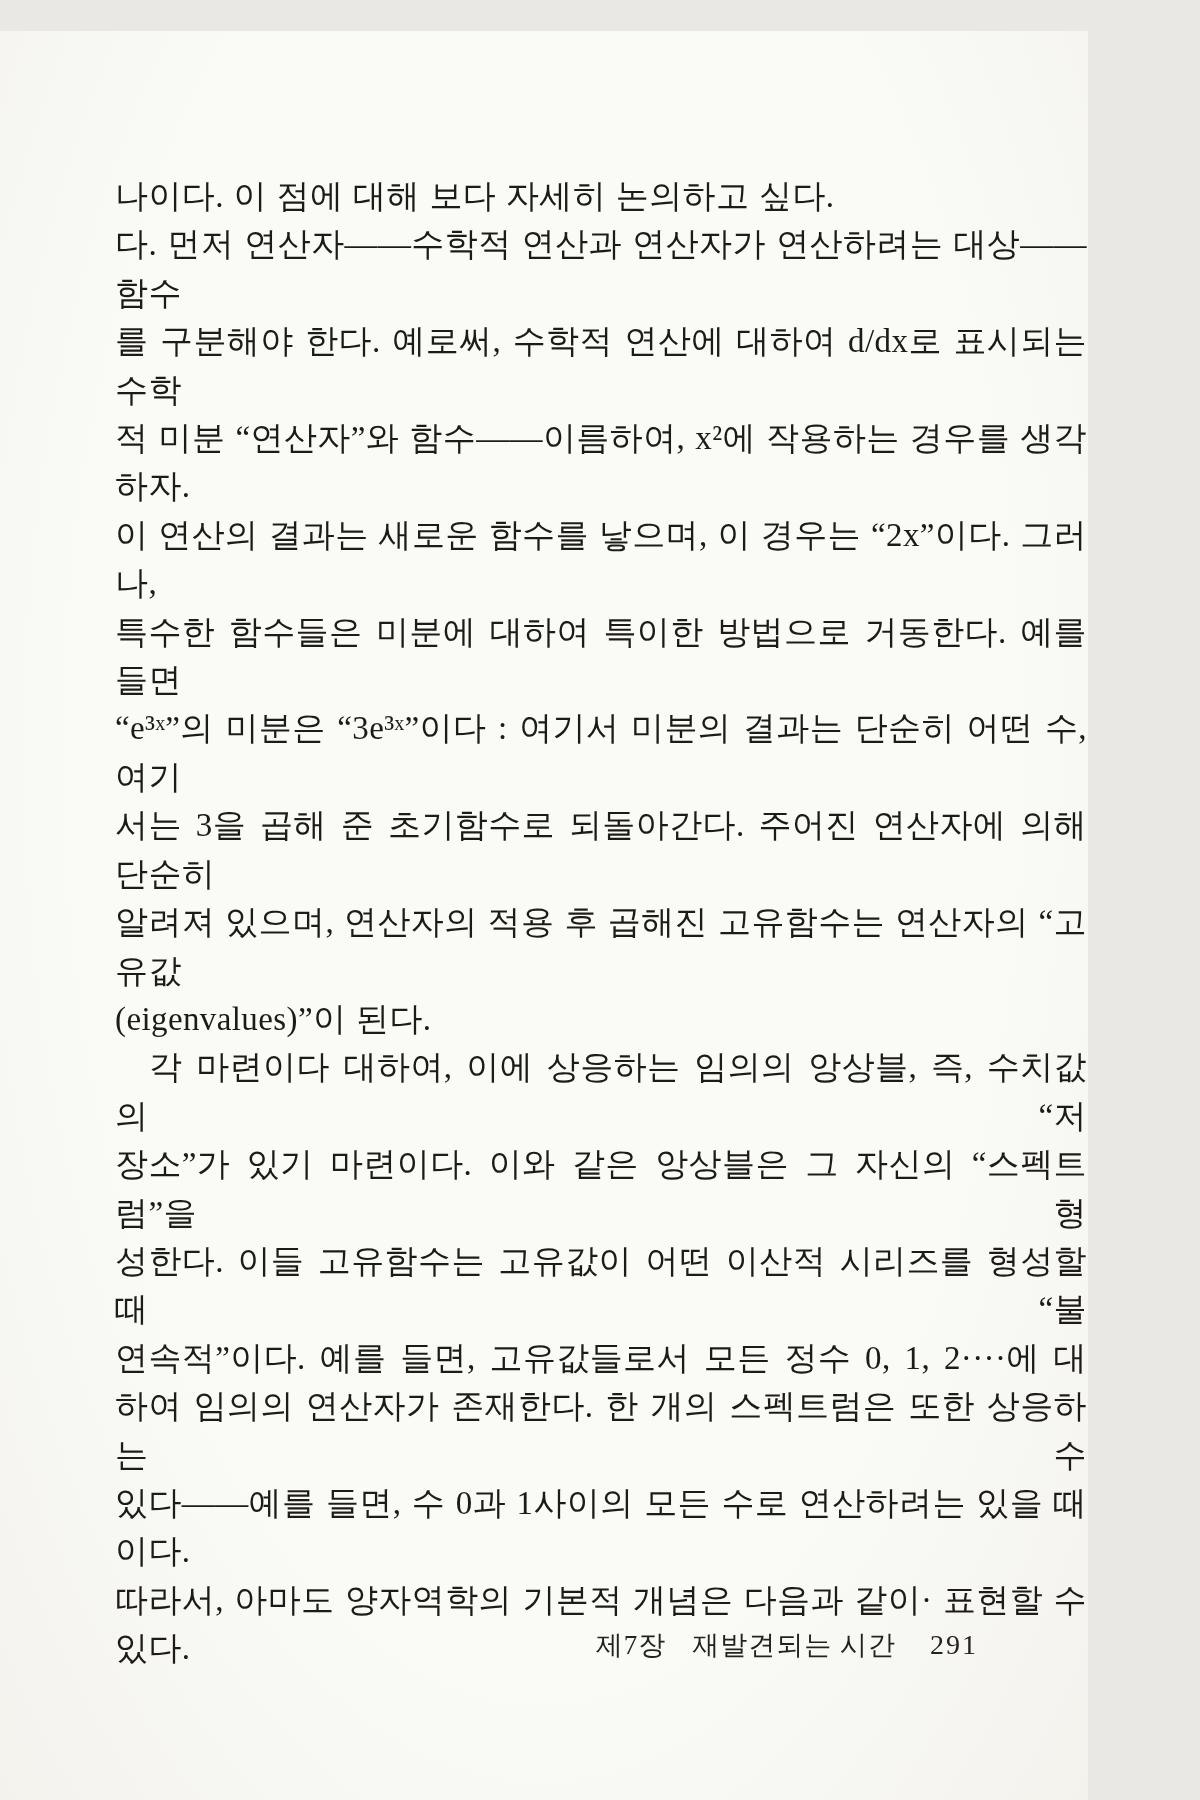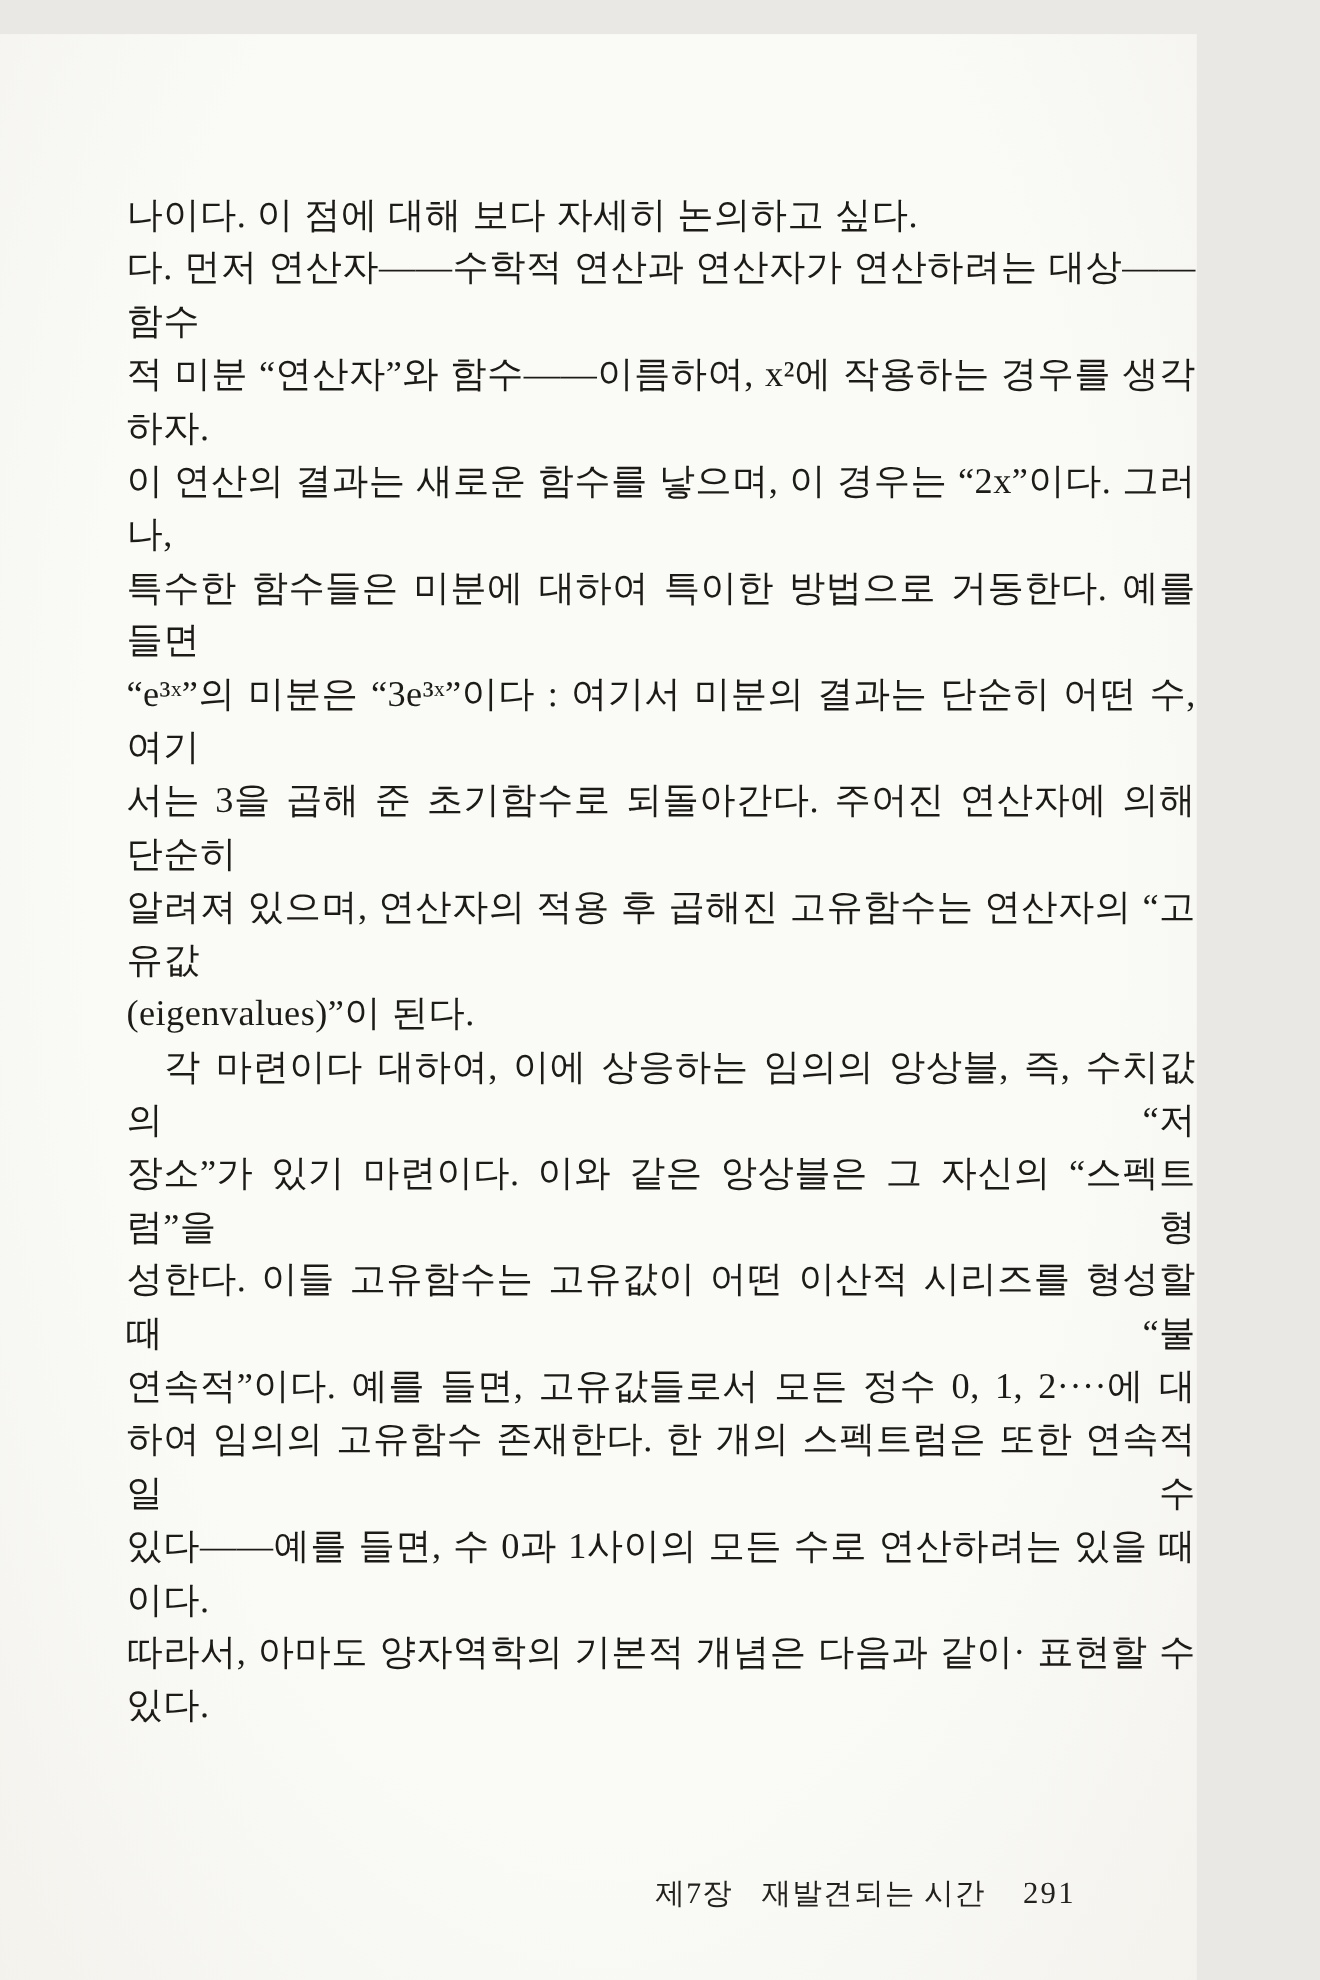--- a/index.html
+++ b/index.html
@@ -37,49 +37,50 @@
     min-height: 48.4px;
   }
   .line.endp {
     text-align-last: left;
   }
   .line.indent {
     text-indent: 34px;
   }
   .footer {
     position: absolute;
-    top: 1672px;
+    top: 1596px;
     right: 110px;
     font-size: 27px;
     letter-spacing: 1px;
     color: #24221f;
     white-space: nowrap;
   }
   .footer .chapter { margin-right: 26px; }
   .footer .title   { margin-right: 34px; }
   .footer .pagenum { font-size: 28px; letter-spacing: 2px; }
 </style>
 </head>
 <body>
 
 <div class="page" style="color: rgb(29, 27, 24);">
   <div class="text-block" id="text-block">
       <div class="line endp">나이다. 이 점에 대해 보다 자세히 논의하고 싶다.</div>
       <div class="line">다. 먼저 연산자——수학적 연산과 연산자가 연산하려는 대상——함수</div>
+      <div class="line">를 구분해야 한다. 예로써, 수학적 연산에 대하여 d/dx로 표시되는 수학</div>
       <div class="line">적 미분 “연산자”와 함수——이름하여, x²에 작용하는 경우를 생각하자.</div>
       <div class="line">이 연산의 결과는 새로운 함수를 낳으며, 이 경우는 “2x”이다. 그러나,</div>
       <div class="line">특수한 함수들은 미분에 대하여 특이한 방법으로 거동한다. 예를 들면</div>
       <div class="line">“e³ˣ”의 미분은 “3e³ˣ”이다 : 여기서 미분의 결과는 단순히 어떤 수, 여기</div>
       <div class="line">서는 3을 곱해 준 초기함수로 되돌아간다. 주어진 연산자에 의해 단순히</div>
       <div class="line">알려져 있으며, 연산자의 적용 후 곱해진 고유함수는 연산자의 “고유값</div>
       <div class="line endp">(eigenvalues)”이 된다.</div>
       <div class="line indent">각 마련이다 대하여, 이에 상응하는 임의의 앙상블, 즉, 수치값의 “저</div>
       <div class="line">장소”가 있기 마련이다. 이와 같은 앙상블은 그 자신의 “스펙트럼”을 형</div>
       <div class="line">성한다. 이들 고유함수는 고유값이 어떤 이산적 시리즈를 형성할 때 “불</div>
       <div class="line">연속적”이다. 예를 들면, 고유값들로서 모든 정수 0, 1, 2····에 대</div>
-      <div class="line">하여 임의의 고유함수 존재한다. 한 개의 스펙트럼은 또한 연속적일 수</div>
+      <div class="line">하여 임의의 연산자가 존재한다. 한 개의 스펙트럼은 또한 상응하는 수</div>
       <div class="line">있다——예를 들면, 수 0과 1사이의 모든 수로 연산하려는 있을 때이다.</div>
       <div class="line">따라서, 아마도 양자역학의 기본적 개념은 다음과 같이· 표현할 수 있다.</div>
     </div>
   <div class="footer">
     <span class="chapter">제7장</span><span class="title">재발견되는 시간</span><span class="pagenum">291</span>
   </div>
 </div>
 
 </body></html>

